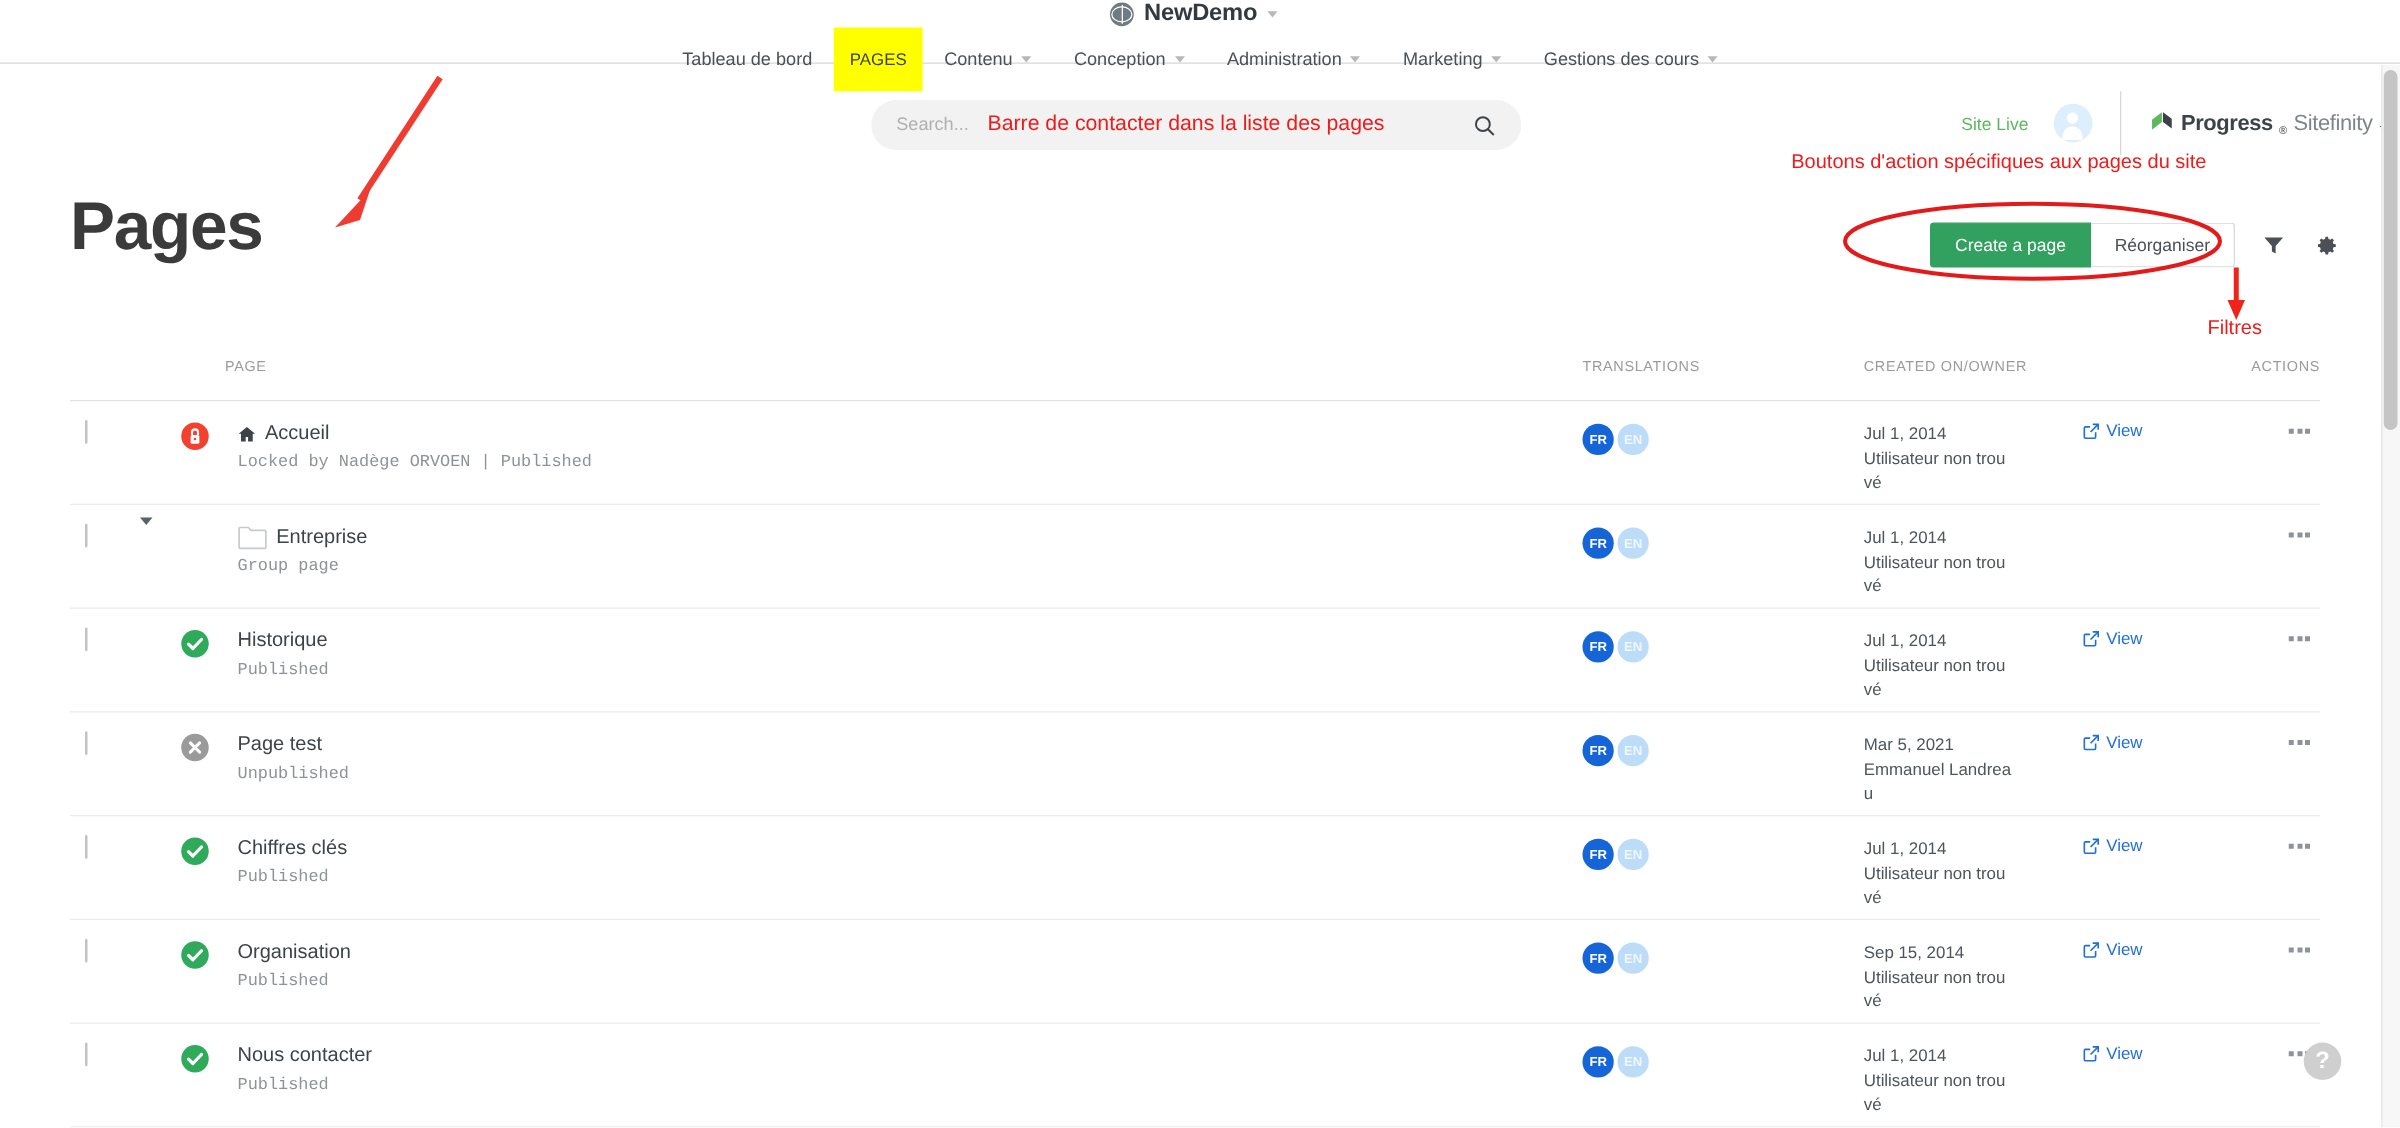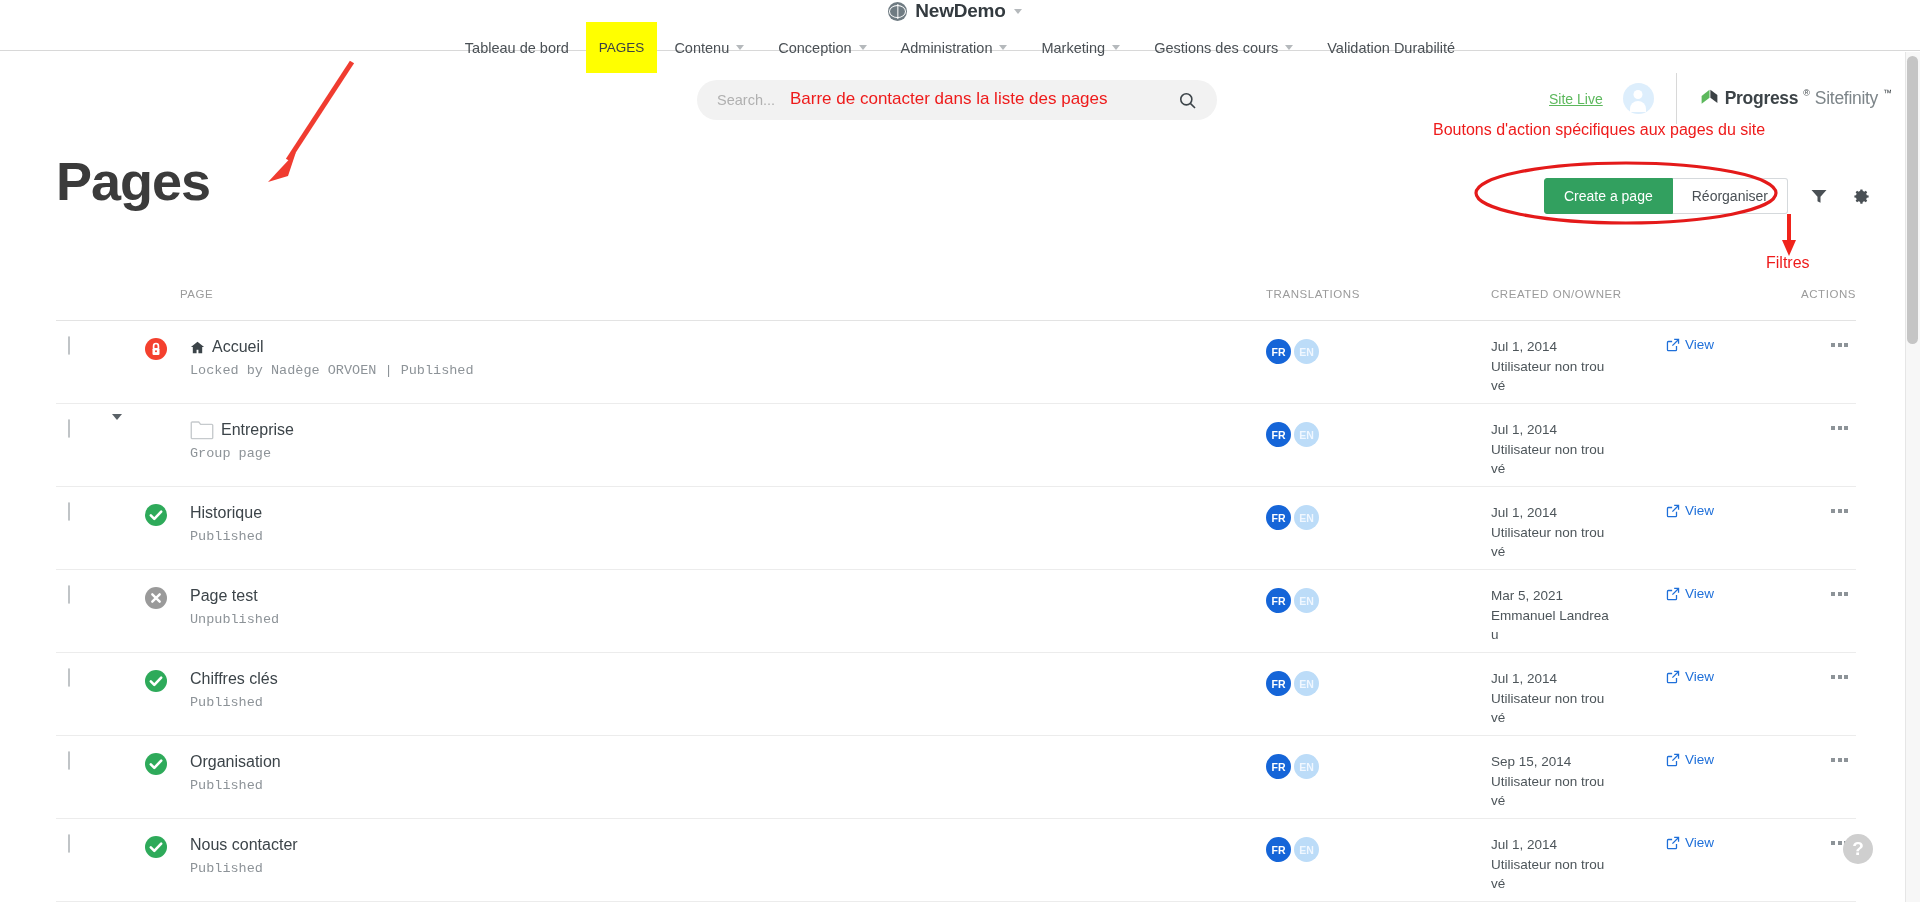--- a/index.html
+++ b/index.html
@@ -48,41 +48,41 @@
     display: flex; align-items: center; gap: 7px;
     height: 51px; padding: 0 17px;
     font-size: 14.5px; color: #4a5055; cursor: pointer; white-space: nowrap;
   }
   .nav-item.highlight { background: #ffff00; color: #3b4145; padding: 0 13px; }
   .nav-item.highlight .lbl { font-size: 13.5px; }
   .nav-right {
     margin-left: auto; display: flex; align-items: center; height: 51px;
   }
   .site-live {
-    font-size: 14px; color: #5cb85c; text-decoration: underline;
+    font-size: 14px; color: #5cb85c; 
     margin-right: 20px; cursor: pointer;
   }
   .avatar-circle {
     width: 31px; height: 31px; border-radius: 50%;
     background: #ddeefc; position: relative; cursor: pointer; flex: none;
   }
   .avatar-circle::before {
     content: ""; position: absolute; left: 50%; top: 7px;
     width: 9px; height: 9px; border-radius: 50%;
     background: #ffffff; transform: translateX(-50%);
   }
   .avatar-circle::after {
     content: ""; position: absolute; left: 50%; top: 18px;
     width: 16px; height: 11px; border-radius: 8px 8px 0 0;
     background: #ffffff; transform: translateX(-50%);
   }
   .nav-divider {
     width: 1px; height: 51px; background: #d8d8d8; margin: 0 22px 0 22px;
   }
-  .progress-logo { display: flex; align-items: flex-start; gap: 5px; margin-right: 28px; }
+  .progress-logo { display: flex; align-items: flex-end; gap: 5px; margin-right: 8px; }
   .prog-mark { width: 21px; height: 21px; flex: none; }
   .prog-name { font-size: 17.5px; font-weight: bold; color: #3c4347; letter-spacing: -.3px; }
   .prog-sup { font-size: 9px; color: #3c4347; vertical-align: super; }
   .prog-sub { font-size: 17.5px; color: #7d8589; letter-spacing: -.3px; }
 
   
   #searchbar {
     position: absolute; left: 697px; top: 80px;
     width: 520px; height: 40px;
     background: #f2f2f2; border-radius: 21px;
@@ -243,23 +243,20 @@
         <span class="lbl">Administration</span>
         <span class="caret"></span>
       </div>
       <div class="nav-item">
         <span class="lbl">Marketing</span>
         <span class="caret"></span>
       </div>
       <div class="nav-item">
         <span class="lbl">Gestions des cours</span>
         <span class="caret"></span>
-      </div>
-      <div class="nav-item">
-        <span class="lbl">Validation Durabilité</span>
       </div>
     </div>
 
   <div class="nav-right">
     <span class="site-live">Site Live</span>
     <span class="avatar-circle"></span>
     <span class="nav-divider"></span>
     <span class="progress-logo">
       <svg class="prog-mark" viewBox="0 0 24 24">
         <path d="M3 18 L3 9 L12 2 L12 11 Z" fill="#5cb85c"></path>

